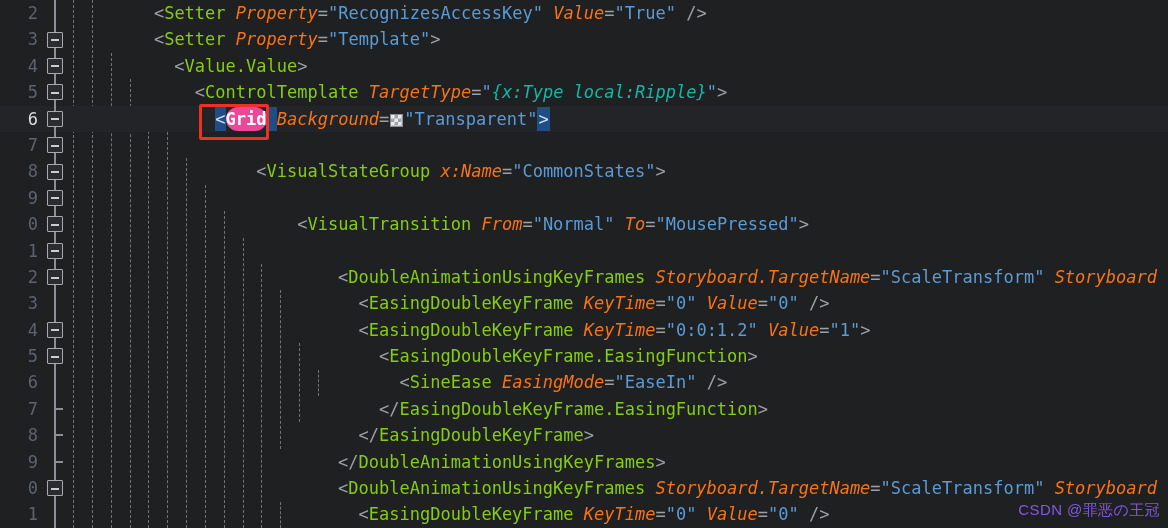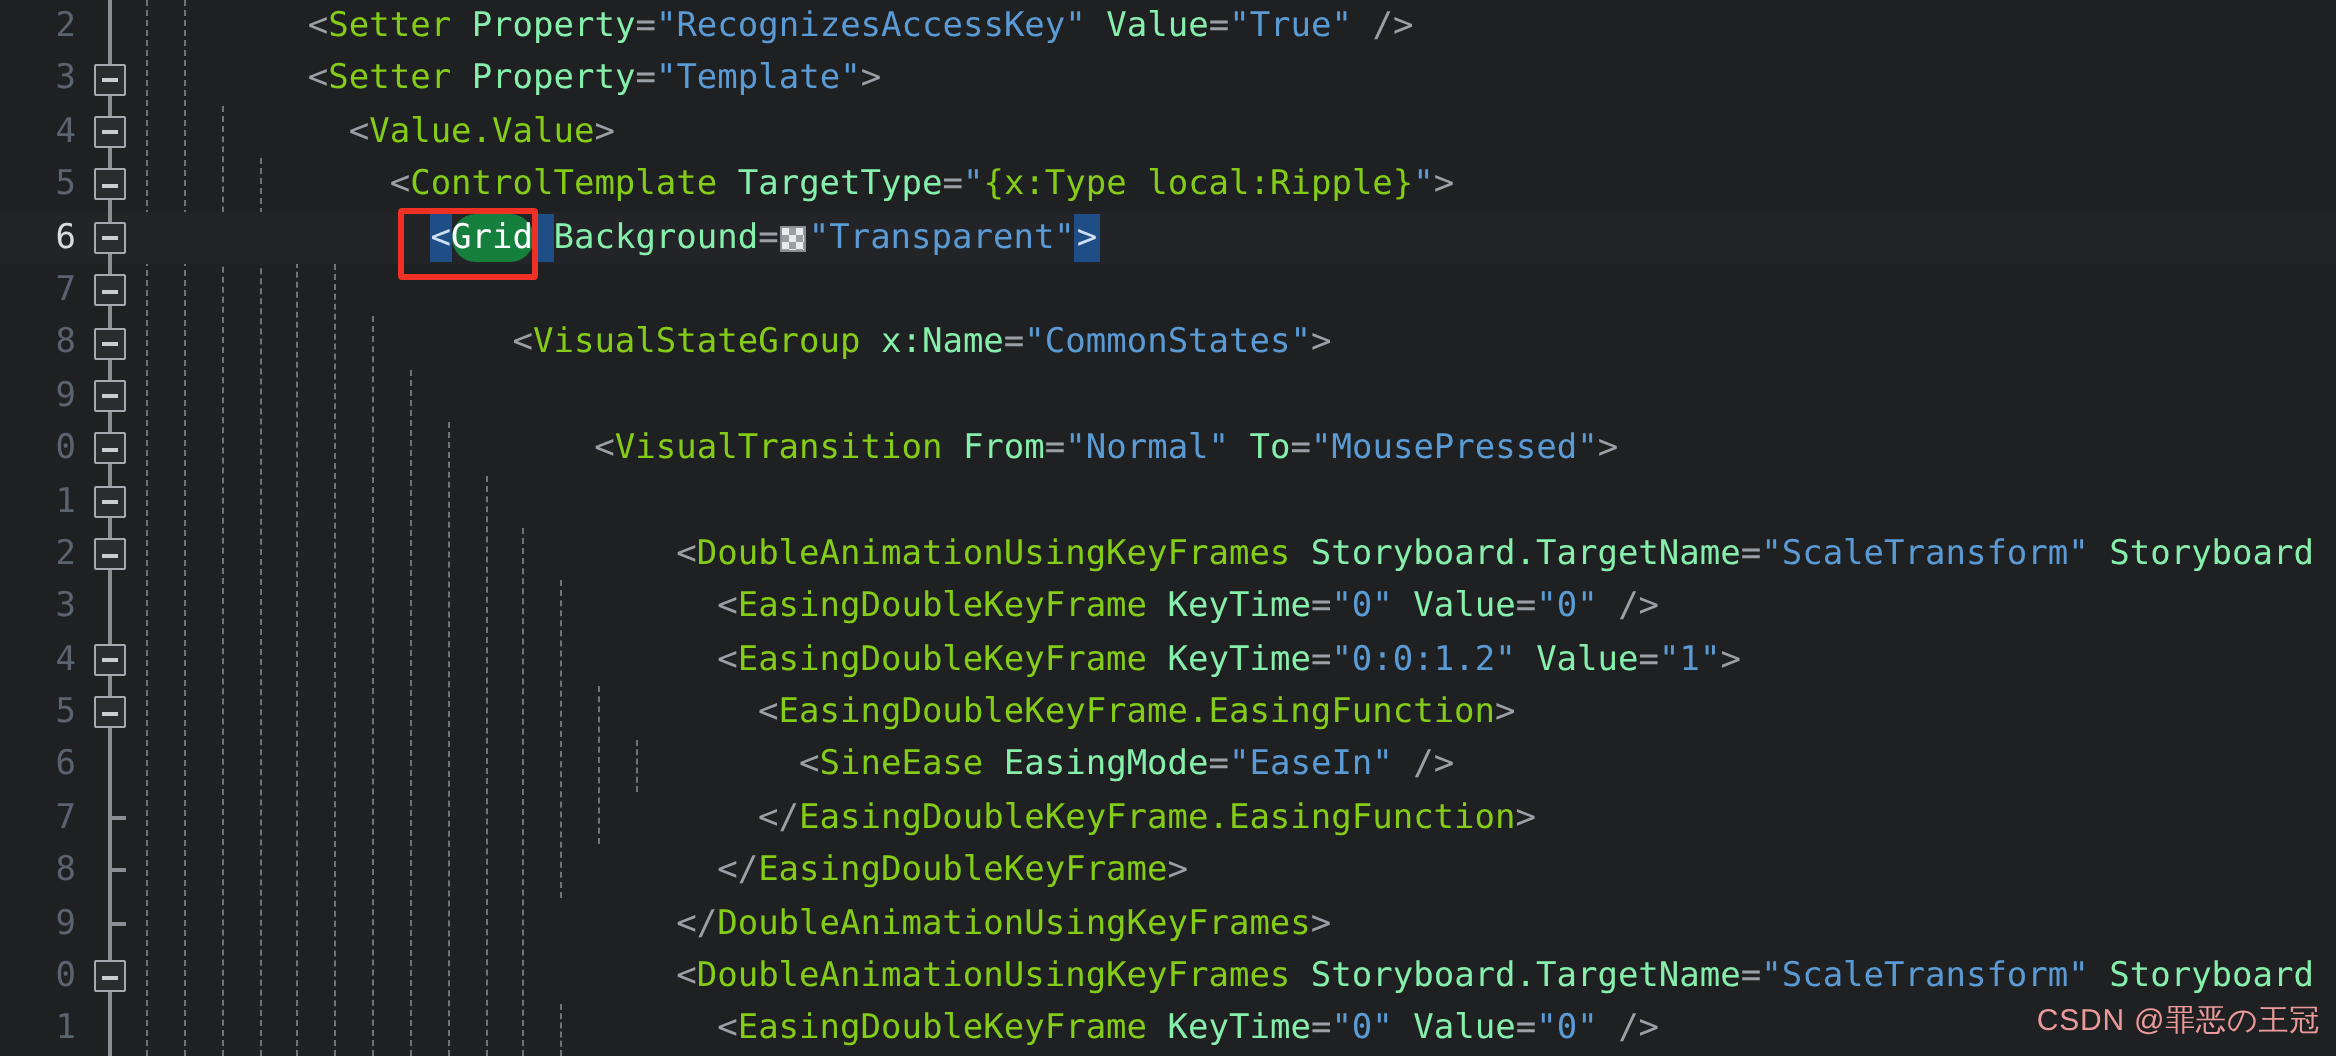--- a/index.html
+++ b/index.html
@@ -77,33 +77,34 @@
   
   .code{
     position:relative;
     padding-left:6px;
     color:#c8ccd2;
   }
 
   
   .tag      {color:#84cc16;}
   .brk      {color:#9aa0a6;}
-  .attr     {color:#86efac;}
+  .attr     {color:#f97316;font-style:italic;}
   .eq       {color:#9aa0a6;}
   .str      {color:#5b9bd5;}
   .q        {color:#5b9bd5;}
-  .markup   {color:#84cc16;}
+  .markup   {color:#14b8a6;font-style:italic;}
   .plain    {color:#d6d9de;}
 
   
   .sel{
-    background:#15803d;
+    background:#ec4899;
     color:#ffffff;
     padding:2px 0;
     border-radius:12px;
+    font-weight:bold;
   }
   .sel-lt{
     background:#1f4d85;
     color:#cfe0f5;
     padding:2px 0;
   }
   .brkmatch{
     background:#1f4d85;
     color:#cfe0f5;
     padding:2px 1px;
@@ -131,21 +132,21 @@
       linear-gradient(45deg,#9a9ea3 25%,transparent 25%,transparent 75%,#9a9ea3 75%);
     background-size:7px 7px;
     background-position:0 0,3.5px 3.5px;
     background-color:#e8eaec;
   }
 
   
   .watermark{
     position:absolute;
     right:8px;bottom:8px;
-    color:#fca5a5;
+    color:#8b5cf6;
     font-family:"Liberation Sans","DejaVu Sans",sans-serif;
     font-size:15px;
     letter-spacing:0.4px;
     z-index:50;
     opacity:.92;
   }
 </style>
 </head>
 <body>
 

